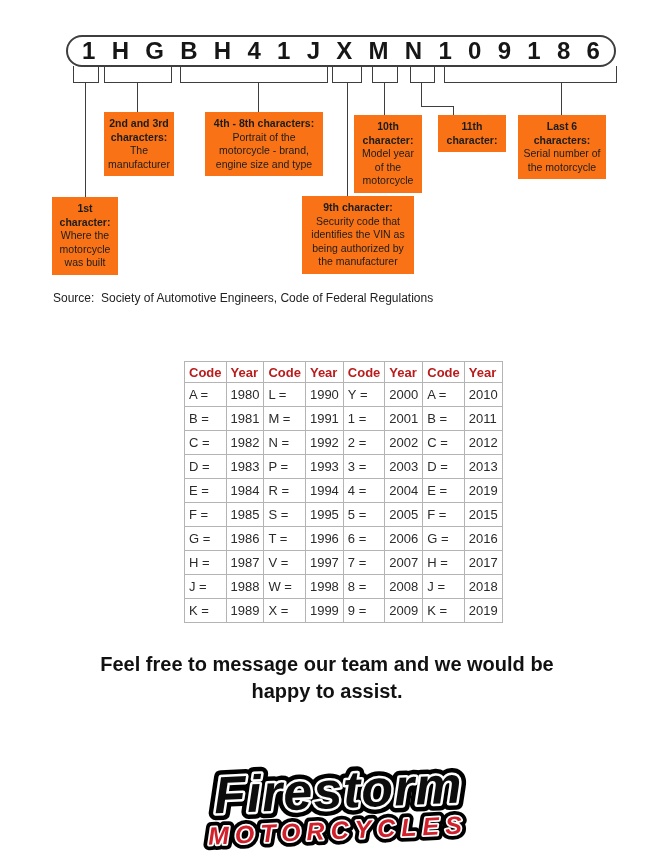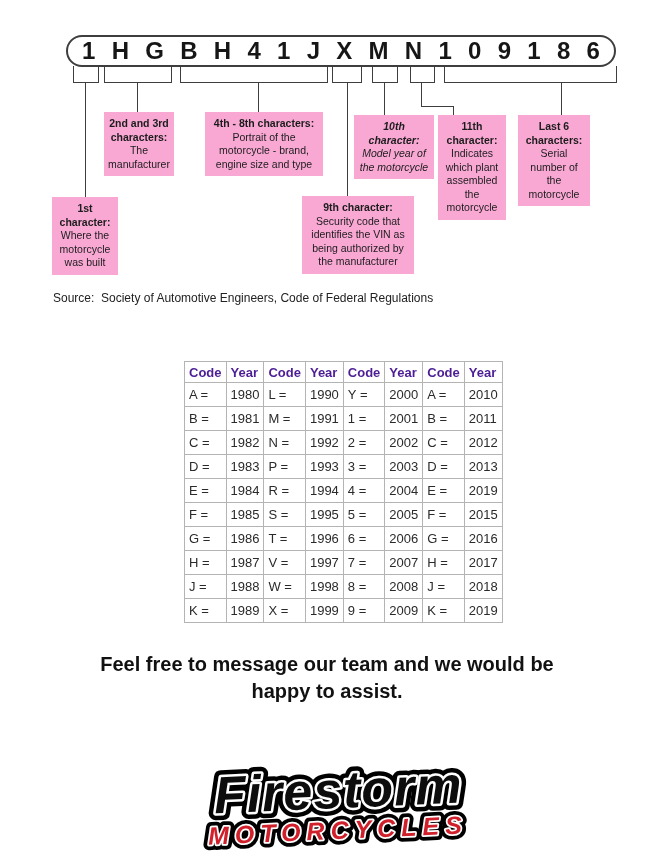--- a/index.html
+++ b/index.html
@@ -30,43 +30,43 @@
   #s2{left:137px;top:83px;height:29px;}
   #s3{left:258px;top:83px;height:29px;}
   #s4{left:347px;top:83px;height:113px;}
   #s5{left:384px;top:83px;height:32px;}
   #s6a{position:absolute;left:421px;top:83px;width:32px;height:23px;
     border-left:1px solid #3e3e3e;border-bottom:1px solid #3e3e3e;}
   #s6b{left:453px;top:106px;height:9px;}
   #s7{left:561px;top:83px;height:32px;}
   
   .callout{
-    position:absolute;background:#f9a8d4;box-sizing:border-box;
+    position:absolute;background:#f97316;box-sizing:border-box;
     padding:5px 4px;text-align:center;font-size:10.5px;line-height:13.5px;color:#1c1c1c;
   }
   .callout-title{font-weight:bold;}
   #c1{left:52px;top:197px;width:66px;}
   #c2{left:104px;top:112px;width:70px;}
   #c3{left:205px;top:112px;width:118px;}
   #c4{left:302px;top:196px;width:112px;}
-  #c5{left:354px;top:115px;width:80px;font-style:italic;}
+  #c5{left:354px;top:115px;width:68px;}
   #c6{left:438px;top:115px;width:68px;}
-  #c7{left:518px;top:115px;width:72px;}
+  #c7{left:518px;top:115px;width:88px;}
   
   .source{position:absolute;left:53px;top:291px;font-size:12px;color:#222;white-space:pre;}
   
   .year-table{
     position:absolute;left:184px;top:361px;border-collapse:collapse;
     font-size:13px;color:#2a2a2a;
   }
   .year-table th,.year-table td{
     border:1px solid #b4b4b4;text-align:left;vertical-align:middle;
     padding:3px 4px 4px 4px;height:16px;box-sizing:content-box;
   }
-  .year-table th{font-weight:bold;padding:2px 4px;color:#4c1d95;}
+  .year-table th{font-weight:bold;padding:2px 4px;color:#b91c1c;}
   .year-table td.code-col,.year-table th.code-col{width:30px;}
   .year-table td.year-col,.year-table th.year-col{width:28px;}
   
   .help{
     position:absolute;left:0;top:651px;width:654px;text-align:center;
     font-size:20px;font-weight:bold;line-height:27px;color:#111;
   }
   
   .logo-svg{position:absolute;left:117px;top:762px;}
   .logo-text{
@@ -130,21 +130,20 @@
   <div class="callout" id="c4">
     <div class="callout-title">9th character:</div>
     <div class="callout-desc">Security code that identifies the VIN as being authorized by the manufacturer</div>
   </div>
   <div class="callout" id="c5">
     <div class="callout-title">10th character:</div>
     <div class="callout-desc">Model year of the motorcycle</div>
   </div>
   <div class="callout" id="c6">
     <div class="callout-title">11th character:</div>
-    <div class="callout-desc">Indicates which plant assembled the motorcycle</div>
   </div>
   <div class="callout" id="c7">
     <div class="callout-title">Last 6 characters:</div>
     <div class="callout-desc">Serial number of the motorcycle</div>
   </div>
 
   <div class="source">Source:  Society of Automotive Engineers, Code of Federal Regulations</div>
 
   <table class="year-table">
     <thead>

